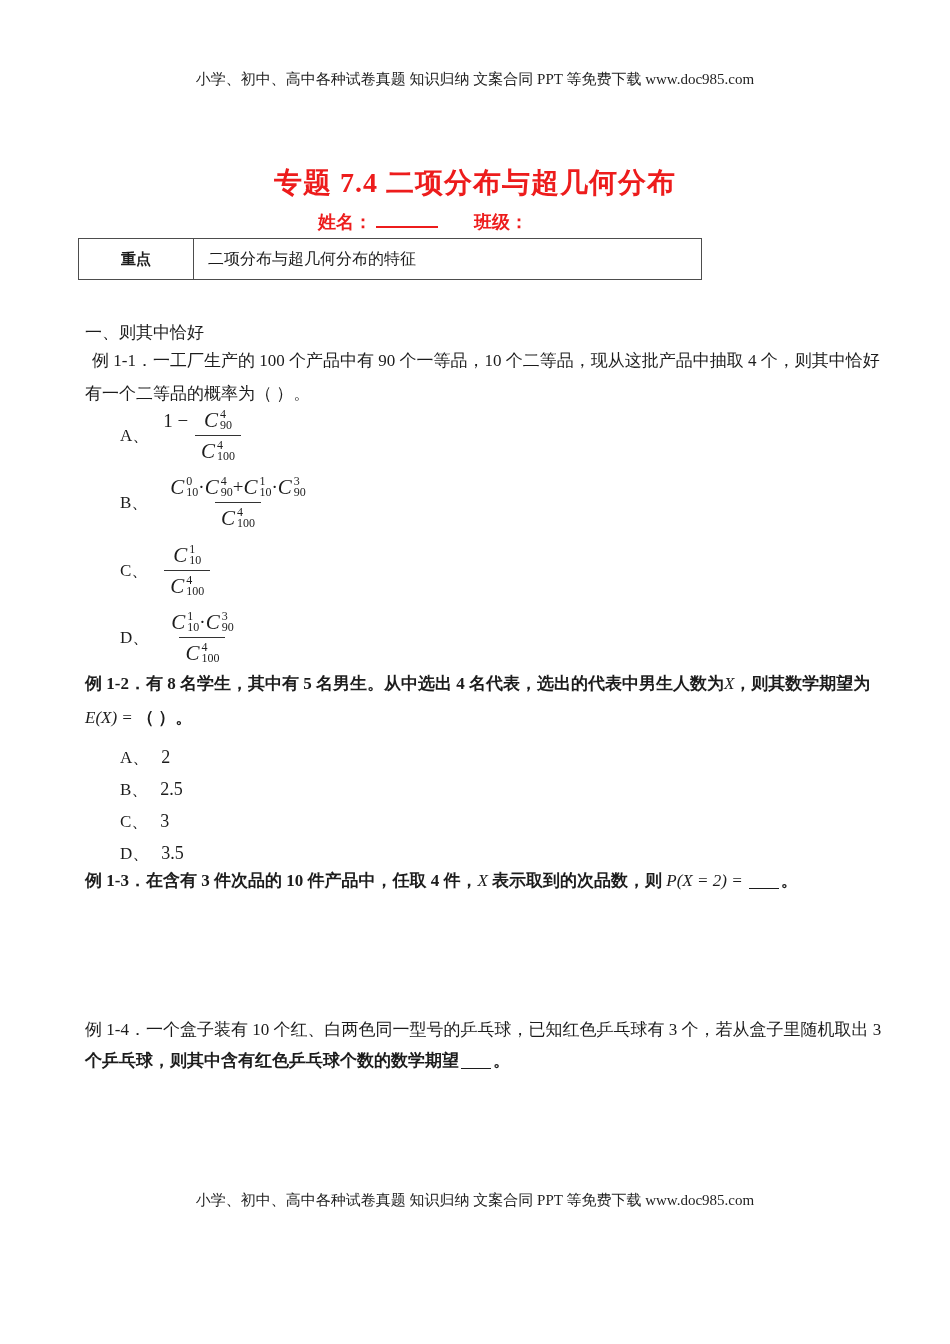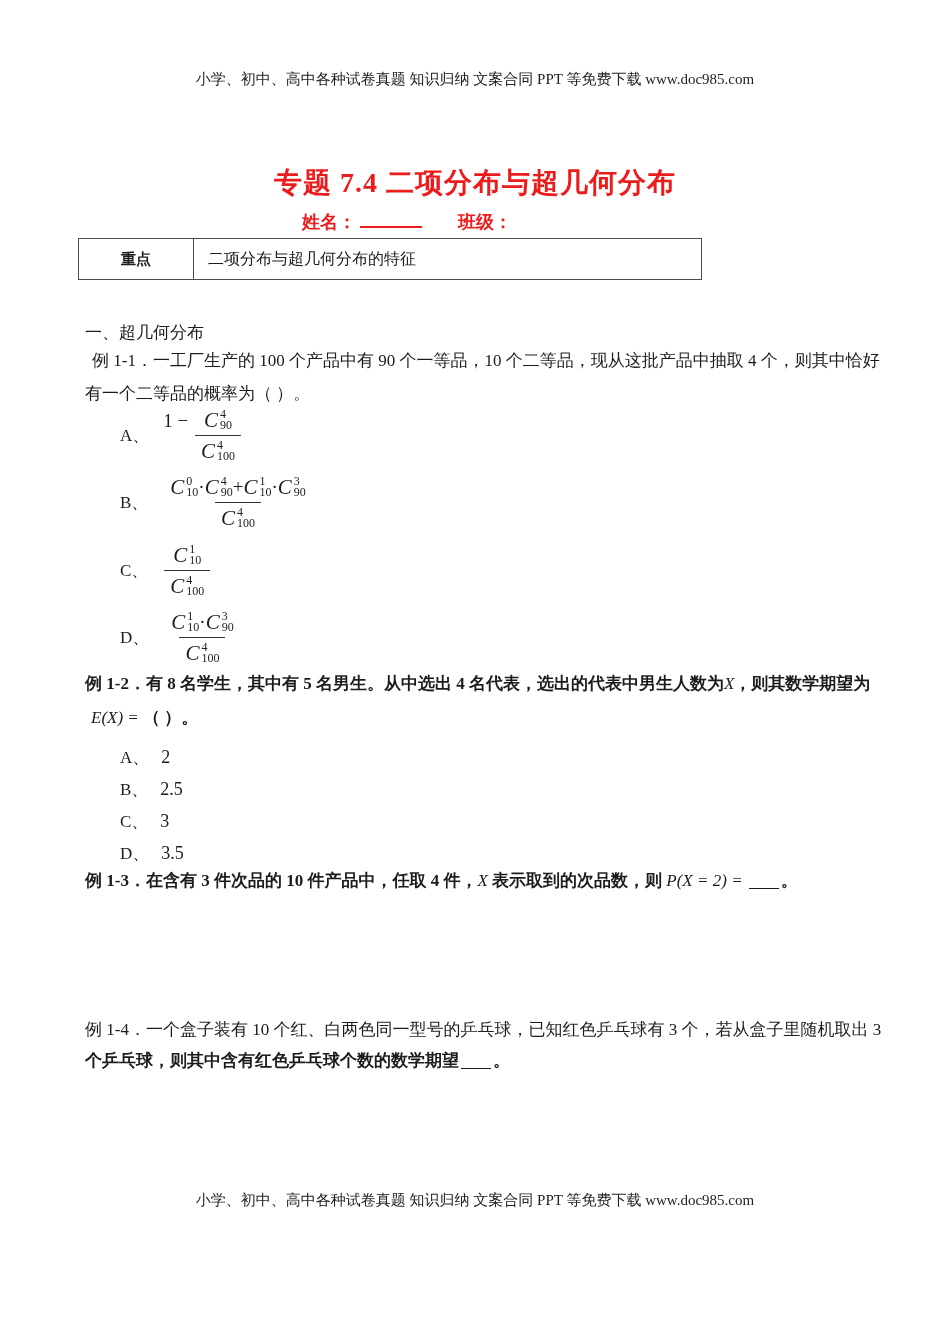--- a/index.html
+++ b/index.html
@@ -43,36 +43,36 @@
   .frac .num{display:inline-flex;align-items:center;justify-content:center;padding:0 6px 4px;}
   .frac .den{display:inline-flex;align-items:center;justify-content:center;padding:4px 6px 0;border-top:1px solid #333;}
 </style>
 </head>
 <body>
 
 <div class="abs centered site-line nowrap" style="top:68px;">小学、初中、高中各种试卷真题 知识归纳 文案合同 PPT 等免费下载   www.doc985.com</div>
 
 <div class="abs centered page-title nowrap" style="top:150px;margin-top:16px;">专题 7.4  二项分布与超几何分布</div>
 
-<div class="abs name-line nowrap" style="left:302px;top:210px;justify-content:flex-end;">
+<div class="abs name-line nowrap" style="left:318px;top:210px;justify-content:flex-end;">
   <span>姓名：</span>
   <span class="name-blank"></span>
   <span>班级：</span>
 </div>
 
 <table class="info abs" style="left:78px;top:238px;">
   <tbody>
       <tr>
     <td class="cell-key">重点</td>
     <td class="cell-val">二项分布与超几何分布的特征</td>
   </tr>
 </tbody>
   </table>
 
-<div class="abs heading nowrap" style="left:85px;top:321px;">一、超几何分布</div>
+<div class="abs heading nowrap" style="left:85px;top:321px;">一、则其中恰好</div>
 
 <div class="abs para nowrap" style="left:92px;top:349px;">例 1-1．一工厂生产的 100 个产品中有 90 个一等品，10 个二等品，现从这批产品中抽取 4 个，则其中恰好</div>
 <div class="abs para nowrap" style="left:85px;top:382px;">有一个二等品的概率为（ ）。</div>
 
 <div class="abs opt-formula" style="top:405px;height:60px;">
   <span class="opt-label">A、</span>
   <span><span class="mtxt">1 − </span><span class="frac">
         <span class="num">
           <span class="comb">
             <span class="comb-c math">C</span>
@@ -189,21 +189,21 @@
             <span class="scripts">
               <span class="ssup">4</span>
               <span class="ssub">100</span>
             </span>
           </span>
         </span>
       </span></span>
 </div>
 
 <div class="abs para nowrap" style="left:85px;top:672px;"><span class="cn">例 1-2．有 8 名学生，其中有 5 名男生。从中选出 4 名代表，选出的代表中男生人数为</span><span class="math">X</span><span class="cn">，则其数学期望为</span></div>
-<div class="abs para nowrap" style="left:85px;top:706px;margin-left:6px;"><span class="math">E(X) = </span><span class="cn">（ ）。</span></div>
+<div class="abs para nowrap" style="left:85px;top:706px;"><span class="math">E(X) = </span><span class="cn">（ ）。</span></div>
 
 <div class="abs opt-simple" style="top:745px;">
   <span class="opt-label">A、</span>
   <span class="opt-value">2</span>
 </div>
 <div class="abs opt-simple" style="top:777px;">
   <span class="opt-label">B、</span>
   <span class="opt-value">2.5</span>
 </div>
 <div class="abs opt-simple" style="top:809px;">

